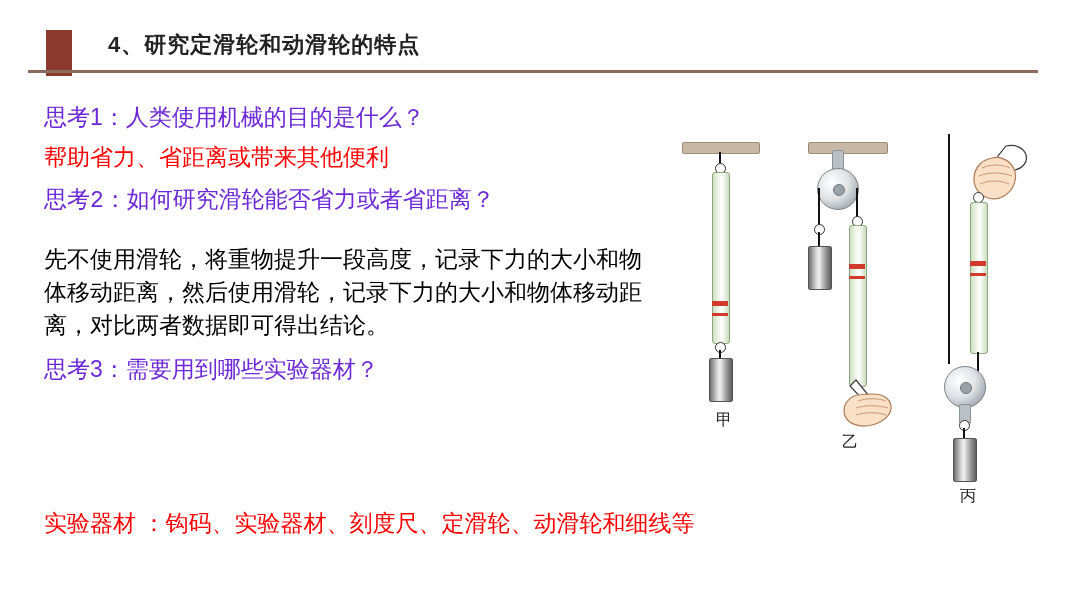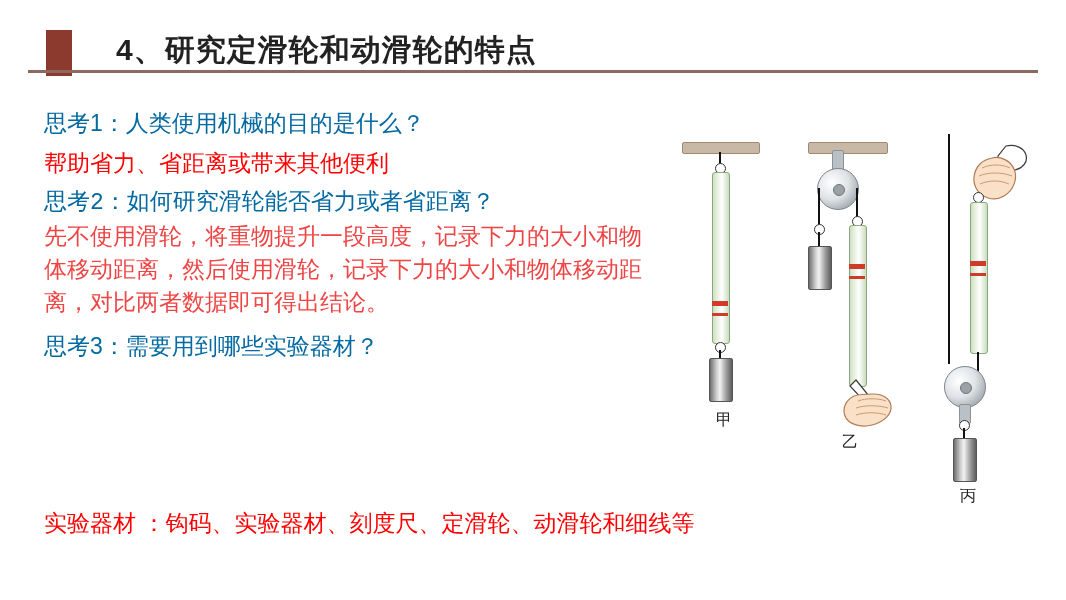--- a/index.html
+++ b/index.html
@@ -30,23 +30,23 @@
   .title-block {
     position: absolute;
     left: 46px;
     top: 16px;
     width: 26px;
     height: 46px;
     background: #8c3a2e;
   }
   .title-text {
     position: absolute;
-    left: 116px;
+    left: 108px;
     top: 16px;
-    font-size: 30px;
+    font-size: 22px;
     font-weight: bold;
     color: #222222;
     letter-spacing: 1px;
     white-space: nowrap;
   }
   .title-rule {
     position: absolute;
     left: 28px;
     top: 70px;
     width: 1010px;
@@ -59,32 +59,33 @@
     left: 44px;
     top: 100px;
     width: 620px;
   }
   .line {
     font-size: 23px;
     line-height: 34px;
     white-space: pre-wrap;
   }
   .q-line {
-    color: #0369a1;
+    color: #6d28d9;
     margin-bottom: 6px;
-    margin-top: 6px;
   }
   .a-line {
     color: #FF0000;
+    margin-bottom: 10px;
   }
   .para {
-    color: #ef4444;
+    color: #000000;
     font-size: 23px;
     line-height: 33px;
     margin-bottom: 10px;
+    margin-top: 25px;
   }
   .q2 { margin-bottom: 0; font-family: Liberation Mono, monospace; }
   .bottom-line {
     position: absolute;
     left: 44px;
     top: 508px;
     font-size: 23px;
     color: #FF0000;
     white-space: nowrap;
   }

